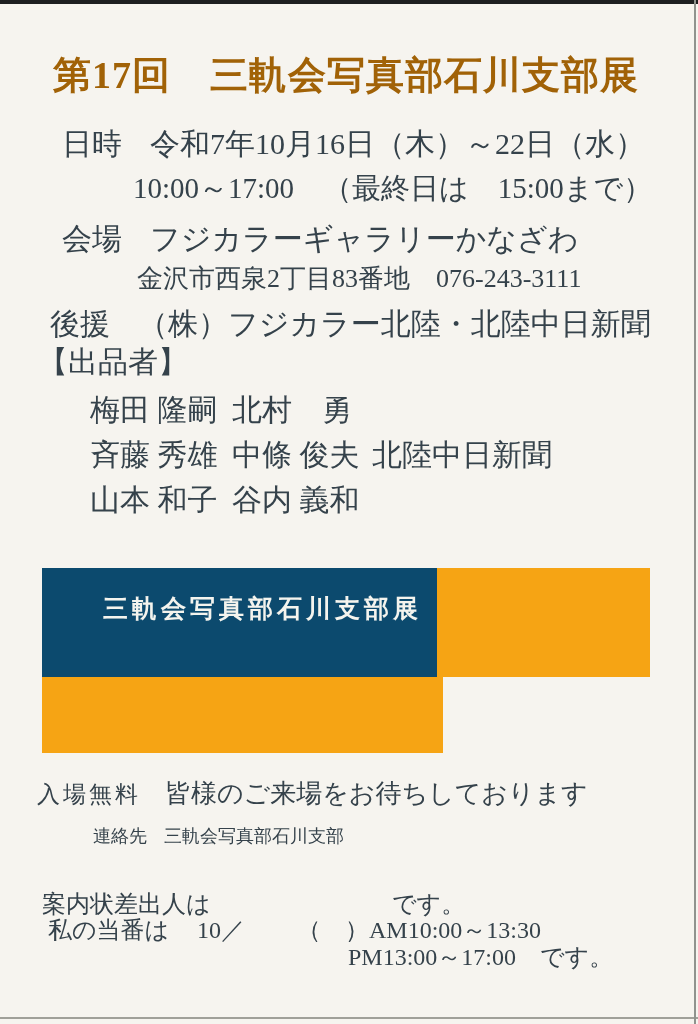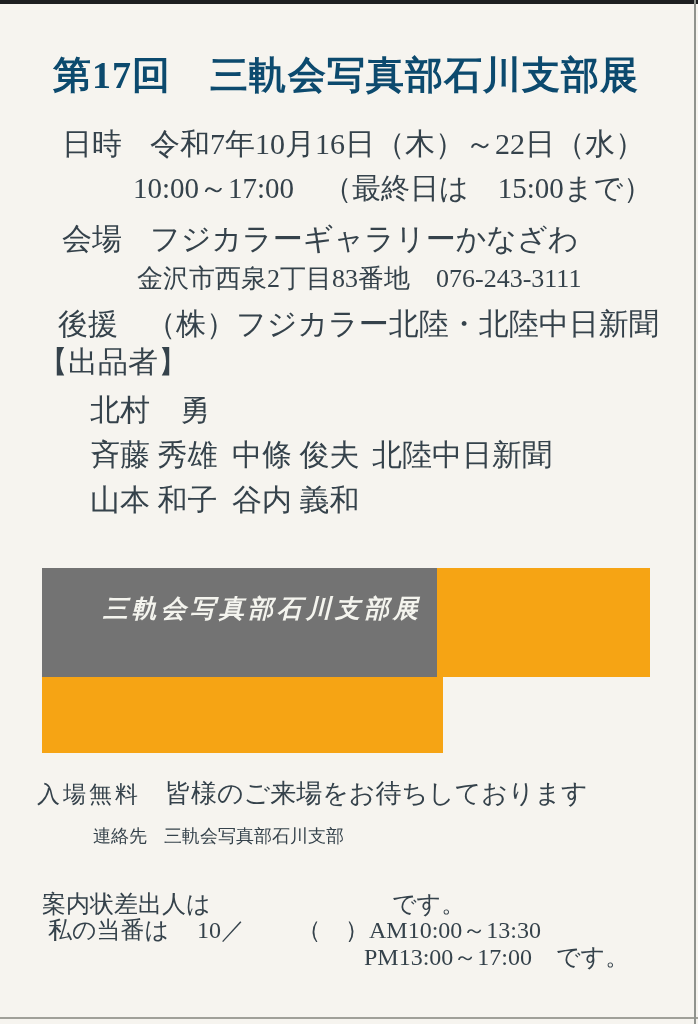--- a/index.html
+++ b/index.html
@@ -14,42 +14,42 @@
   }
   .edge-top{position:absolute;left:0;top:0;width:698px;height:4px;background:#1d1f20;}
   .edge-bottom{position:absolute;left:0;top:1017px;width:698px;height:2px;background:#a0a099;}
   .edge-right{position:absolute;left:694px;top:0;width:2px;height:1024px;background:#90938e;}
 
   .abs{position:absolute;white-space:nowrap;}
 
   .title{
     left:53px;top:50px;
     font-size:38px;font-weight:bold;letter-spacing:1px;
-    color:#0c4a6e;margin:0;
+    color:#a16207;margin:0;
   }
   .body-line{font-size:30px;}
   .lbl{display:inline-block;}
   .gap28{margin-left:28px;}
   .gap17{margin-left:17px;}
 
   .l-datetime{left:62px;top:124px;}
   .l-hours{left:133px;top:169px;font-size:29px;}
   .l-venue{left:62px;top:219px;}
   .l-address{left:137px;top:261px;font-size:26px;}
-  .l-support{left:58px;top:304px;}
+  .l-support{left:50px;top:304px;}
   .l-exhibitors-heading{left:38px;top:342px;}
 
   .names-row{
     position:absolute;left:90px;
     display:grid;grid-template-columns:142px 140px auto;
     font-size:30px;white-space:nowrap;
   }
   .row1{top:390px;} .row2{top:435px;} .row3{top:480px;}
 
-  .banner-dark{position:absolute;left:42px;top:568px;width:395px;height:109px;background:#737373;font-style:italic;}
+  .banner-dark{position:absolute;left:42px;top:568px;width:395px;height:109px;background:#0c4a6e;}
   .banner-orange-right{position:absolute;left:437px;top:568px;width:213px;height:109px;background:#f6a414;}
   .banner-orange-bottom{position:absolute;left:42px;top:677px;width:401px;height:76px;background:#f6a414;}
   .banner-label{
     position:absolute;left:61px;top:24px;
     font-size:25px;font-weight:bold;letter-spacing:4px;
     color:#f4f4ee;white-space:nowrap;
   }
 
   .l-admission{left:37px;top:776px;display:flex;align-items:baseline;}
   .admission-word{font-size:23px;letter-spacing:3px;}
@@ -58,21 +58,21 @@
   .l-contact{left:93px;top:824px;font-size:18px;}
   .l-contact-address{left:180px;top:850px;font-size:25px;}
 
   .small-line{font-size:24px;}
   .sender-prefix{left:42px;top:888px;}
   .sender-suffix{left:392px;top:888px;}
   .duty-prefix{left:48px;top:914px;}
   .duty-date{left:197px;top:914px;}
   .duty-paren-open{left:297px;top:914px;}
   .duty-paren-close{left:345px;top:914px;}
-  .duty-pm{left:364px;top:941px;}
+  .duty-pm{left:348px;top:941px;}
 </style>
 </head>
 <body>
 
 <div class="page">
   <div class="edge-top"></div>
   <div class="edge-bottom"></div>
   <div class="edge-right"></div>
 
   <h1 class="abs title">第17回　三軌会写真部石川支部展</h1>
@@ -89,20 +89,21 @@
 
   <div class="abs l-address">金沢市西泉2丁目83番地　076-243-3111</div>
 
   <div class="abs body-line l-support">
     <span class="lbl">後援</span><span class="gap28">（株）フジカラー北陸・北陸中日新聞</span>
   </div>
 
   <div class="abs body-line l-exhibitors-heading">【出品者】</div>
 
   <div class="names-row row1">
+    <span>梅田 隆嗣</span>
     <span>北村　勇</span>
   </div>
   <div class="names-row row2">
     <span>斉藤 秀雄</span>
     <span>中條 俊夫</span>
     <span>北陸中日新聞</span>
   </div>
   <div class="names-row row3">
     <span>山本 和子</span>
     <span>谷内 義和</span>

